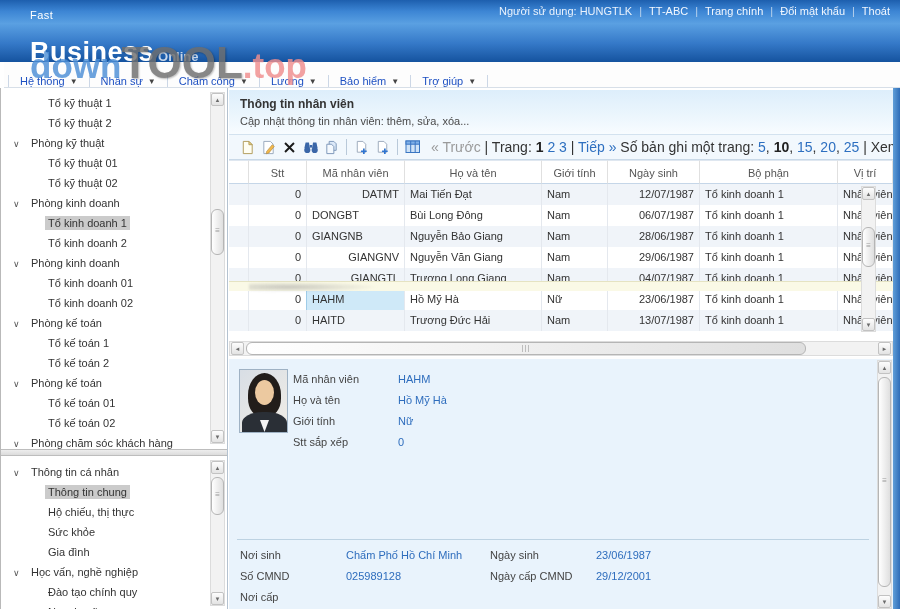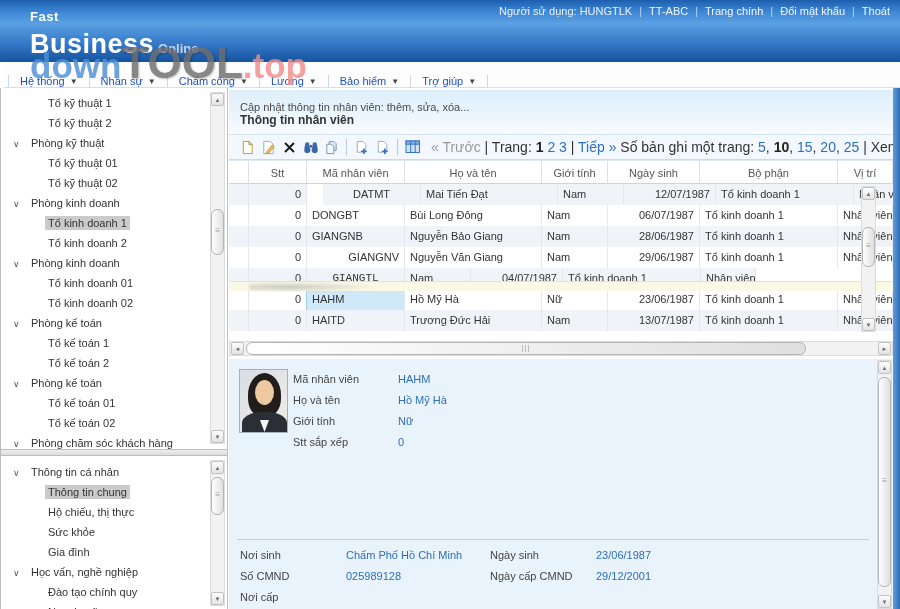--- a/index.html
+++ b/index.html
@@ -7,21 +7,21 @@
   #app { position:relative; width:900px; height:609px; overflow:hidden; background:#fff; font-size:11px; color:#333; }
   .abs { position:absolute; }
 
   
   #header { left:0; top:0; width:900px; height:62px;
     background:linear-gradient(180deg,#1d5fae 0%,#3c85d4 18%,#5aa0e2 38%,#3579c8 70%,#15539f 100%); }
   #user-links { position:absolute; top:5px; right:10px; color:#eaf2fc; font-size:11px; white-space:nowrap; }
   #user-links .ul-sep { color:#bcd4ee; margin:0 7px; }
   #user-links .ul-link { color:#f2f7fe; cursor:pointer; }
   #logo { position:absolute; left:30px; top:10px; color:#fff; line-height:1; }
-  #logo .l-fast { font-size:13px; font-weight:bold; letter-spacing:.5px; display:block; margin-bottom:8px; }
+  #logo .l-fast { font-size:11px; font-weight:normal; letter-spacing:.5px; display:block; margin-bottom:18px; }
   #logo .l-biz { font-size:27px; font-weight:bold; letter-spacing:.5px; }
   #logo .l-online { font-size:13px; font-weight:bold; color:#c6d6ea; margin-left:4px; }
   #watermark { position:absolute; left:30px; top:38px; font-size:35px; font-weight:bold; opacity:.82; z-index:40; pointer-events:none; white-space:nowrap; }
   #watermark .w1 { color:#4d8fd6; }
   #watermark .w2 { color:#6e6e6e; font-size:44px; text-shadow:1px 1px 2px #00000055; }
   #watermark .w3 { color:#f08e8e; }
 
   
   #menubar { left:4px; top:62px; width:900px; height:26px; background:#fdfdfd; border-bottom:1px solid #d7dfe8; display:flex; align-items:flex-end; }
   .menu-item { display:flex; align-items:center; padding:0 11px; border-right:1px solid #ccd7e6; cursor:pointer; }
@@ -193,22 +193,22 @@
     </div>
     <div id="sb-bottom-pane" class="vsb">
       <div class="sb-btn up"></div>
       <div class="sb-thumb"></div>
       <div class="sb-btn dn"></div>
     </div>
   </div>
 
   <div id="main" class="abs">
     <div id="titlebar">
+      <div id="page-title">Thông tin nhân viên</div>
       <div id="page-subtitle">Cập nhật thông tin nhân viên: thêm, sửa, xóa...</div>
-      <div id="page-title">Thông tin nhân viên</div>
     </div>
     <div id="toolbar">
       <span id="toolbar-icons" style="display:inline-flex;align-items:center;">
           <span class="tico">
             <svg width="15" height="15" viewBox="0 0 16 16">
               <path d="M3.5 1.5h6l3.5 3.5v9.5h-9.5z" fill="#fffef2" stroke="#b09a58"></path>
               <path d="M9.5 1.5v3.5h3.5z" fill="#f7dd86" stroke="#b09a58"></path>
             </svg>
           </span>
           <span class="tico">
@@ -270,21 +270,21 @@
           <div class="gcell" style="width: 137px;">Họ và tên</div>
           <div class="gcell" style="width: 66px;">Giới tính</div>
           <div class="gcell" style="width: 92px;">Ngày sinh</div>
           <div class="gcell" style="width: 138px;">Bộ phận</div>
           <div class="gcell" style="width: 55px;">Vị trí</div>
         </div>
       <div id="grid-body">
           <div class="grow odd">
             <div class="gcell" style="width: 20px; text-align: left;"></div>
             <div class="gcell" style="width: 58px; text-align: right;">0</div>
-            <div class="gcell" style="width: 98px; text-align: center; margin-left: 16px;">DATMT</div>
+            <div class="gcell" style="width: 98px; text-align: right;">DATMT</div>
             <div class="gcell" style="width: 137px; text-align: left;">Mai Tiến Đạt</div>
             <div class="gcell" style="width: 66px; text-align: left;">Nam</div>
             <div class="gcell" style="width: 92px; text-align: right;">12/07/1987</div>
             <div class="gcell" style="width: 138px; text-align: left;">Tổ kinh doanh 1</div>
             <div class="gcell" style="width: 55px; text-align: left;">Nhân viên</div>
           </div>
           <div class="grow even">
             <div class="gcell" style="width: 20px; text-align: left;"></div>
             <div class="gcell" style="width: 58px; text-align: right;">0</div>
             <div class="gcell" style="width: 98px; text-align: left;">DONGBT</div>
@@ -310,21 +310,22 @@
             <div class="gcell" style="width: 98px; text-align: right;">GIANGNV</div>
             <div class="gcell" style="width: 137px; text-align: left;">Nguyễn Văn Giang</div>
             <div class="gcell" style="width: 66px; text-align: left;">Nam</div>
             <div class="gcell" style="width: 92px; text-align: right;">29/06/1987</div>
             <div class="gcell" style="width: 138px; text-align: left;">Tổ kinh doanh 1</div>
             <div class="gcell" style="width: 55px; text-align: left;">Nhân viên</div>
           </div>
           <div class="grow odd">
             <div class="gcell" style="width: 20px; text-align: left;"></div>
             <div class="gcell" style="width: 58px; text-align: right;">0</div>
-            <div class="gcell" style="width: 98px; text-align: center; font-family: Liberation Mono, monospace;">GIANGTL</div>
+            <div class="gcell" style="width: 98px; text-align: right;">GIANGTL</div>
+            <div class="gcell" style="width: 137px; text-align: left;">Trương Long Giang</div>
             <div class="gcell" style="width: 66px; text-align: left;">Nam</div>
             <div class="gcell" style="width: 92px; text-align: right;">04/07/1987</div>
             <div class="gcell" style="width: 138px; text-align: left;">Tổ kinh doanh 1</div>
             <div class="gcell" style="width: 55px; text-align: left;">Nhân viên</div>
           </div>
           <div class="grow even">
             <div class="gcell" style="width: 20px; text-align: left;"></div>
             <div class="gcell" style="width: 58px; text-align: right;">0</div>
             <div class="gcell sel" style="width: 98px; text-align: left;">HAHM</div>
             <div class="gcell" style="width: 137px; text-align: left;">Hồ Mỹ Hà</div>

